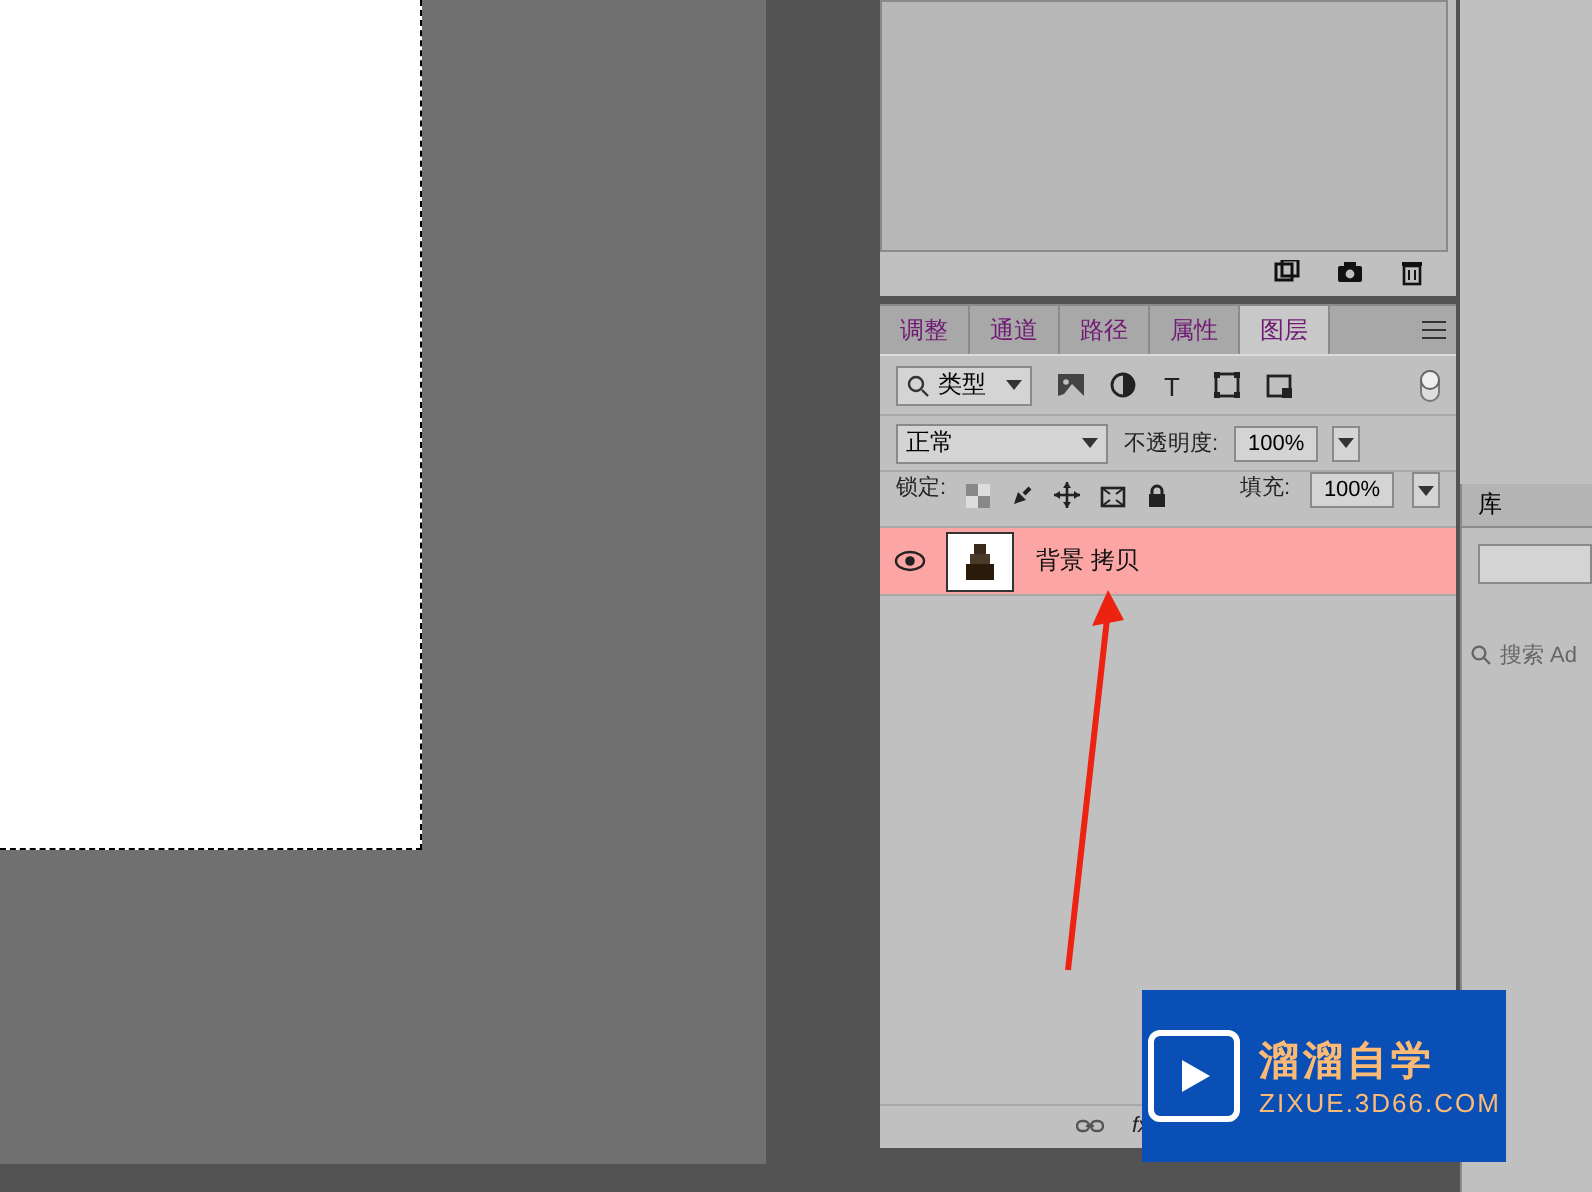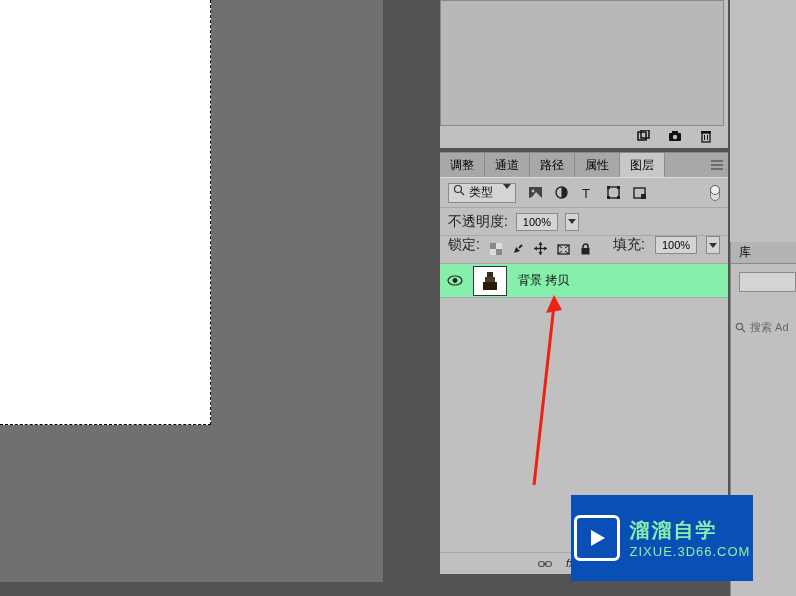--- a/index.html
+++ b/index.html
@@ -10,68 +10,68 @@
 .marching-ants { position: absolute; left: 0; top: 0; width: 211px; height: 425px; border-right: 1px dashed #000; border-bottom: 1px dashed #000; }
 
 .right-gap { position: absolute; left: 730px; top: 0; width: 66px; height: 596px; background: #c0c0c0; }
 
 .upper-panel { position: absolute; left: 440px; top: 0; width: 288px; height: 148px; background: #c0c0c0; }
 .upper-content { position: absolute; left: 0; top: 0; width: 284px; height: 126px; background: #b8b8b8; border: 1px solid #8a8a8a; }
 .upper-toolbar { position: absolute; left: 0; top: 126px; width: 284px; height: 20px; display: flex; justify-content: flex-end; align-items: center; gap: 18px; padding-right: 12px; }
 .upper-toolbar svg { display: block; }
 
 .panel-tabs { position: absolute; left: 440px; top: 152px; width: 288px; height: 25px; background: #a8a8a8; display: flex; align-items: stretch; border-top: 1px solid #8a8a8a; }
-.tab { font-size: 12px; color: #000000; padding: 0 10px; display: flex; align-items: center; border-right: 1px solid #8a8a8a; cursor: pointer; }
+.tab { font-size: 12px; color: #701a75; padding: 0 10px; display: flex; align-items: center; border-right: 1px solid #8a8a8a; cursor: pointer; }
 .tab.active { background: #c8c8c8; }
 .tab-spacer { flex: 1; }
 .tab-menu { width: 22px; display: flex; align-items: center; justify-content: center; }
 
 .layers-panel { position: absolute; left: 440px; top: 177px; width: 288px; height: 397px; background: #c0c0c0; border-top: 1px solid #dcdcdc; }
 
 .filter-row { height: 30px; display: flex; align-items: center; gap: 12px; padding: 0 8px; border-bottom: 1px solid #a8a8a8; }
-.kind-dropdown { display: flex; border: 1px solid #8a8a8a; background: #d4d4d4; height: 20px; padding: 0 4px; gap: 4px; }
+.kind-dropdown { display: flex; align-items: center; border: 1px solid #8a8a8a; background: #d4d4d4; height: 20px; padding: 0 4px; gap: 4px; }
 .kind-dropdown .search-ic { width: 12px; height: 12px; }
 .kind-dropdown span { font-size: 12px; }
 .kind-dropdown .chev { margin-left: 6px; }
 .filter-icons { display: flex; gap: 12px; align-items: center; }
 .filter-icons .fi { width: 14px; height: 14px; display: flex; align-items: center; justify-content: center; }
 .filter-toggle { width: 10px; height: 16px; border: 1px solid #777; border-radius: 5px; position: relative; background: #ddd; margin-left: auto; }
 .filter-toggle::after { content: ''; position: absolute; width: 8px; height: 8px; background: #eee; border: 1px solid #666; border-radius: 50%; top: -1px; left: -1px; }
 
 .blend-row { height: 28px; display: flex; align-items: center; padding: 0 8px; gap: 8px; border-bottom: 1px solid #a8a8a8; }
 .blend-select { border: 1px solid #8a8a8a; background: #d4d4d4; height: 20px; width: 106px; font-size: 12px; padding: 0 4px; display: flex; align-items: center; justify-content: space-between; }
-.label-sm { font-size: 14px; color: #222; }
+.label-sm { font-size: 11px; color: #222; }
 .pct-select { border: 1px solid #8a8a8a; background: #d4d4d4; height: 18px; width: 42px; font-size: 11px; padding: 0 18px; display: flex; align-items: center; justify-content: center; }
 .pct-chev { border: 1px solid #8a8a8a; background: #d4d4d4; height: 18px; width: 14px; display: flex; align-items: center; justify-content: center; margin-left: -1px; }
 
 .lock-row { height: 28px; display: flex; padding: 0 8px; gap: 10px; border-bottom: 1px solid #a8a8a8; }
 .lock-icons { display: flex; gap: 10px; align-items: center; }
 
 .layer-list { }
 .layer-row { height: 34px; display: flex; align-items: center; border-bottom: 1px solid #a8a8a8; }
-.layer-row.selected { background: #86efac; }
+.layer-row.selected { background: #fca5a5; }
 .eye-col { width: 30px; display: flex; justify-content: center; }
 .thumb { width: 32px; height: 28px; background: #fff; border: 1px solid #666; margin-left: 4px; display: flex; align-items: center; justify-content: center; position: relative; }
 .thumb.selected-thumb { border: 2px solid #fff; outline: 1px solid #333; }
 .thumb-icon { width: 14px; height: 18px; }
 .layer-name { font-size: 12px; margin-left: 12px; color: #111; }
 .layer-lock { margin-left: auto; margin-right: 14px; }
 
 .bottom-bar { position: absolute; bottom: 0; left: 0; width: 288px; height: 22px; background: #c0c0c0; border-top: 1px solid #a8a8a8; display: flex; justify-content: flex-end; align-items: center; gap: 14px; padding-right: 10px; }
 
 .lib-strip { position: absolute; left: 730px; top: 242px; width: 66px; height: 354px; background: #c0c0c0; border-left: 1px solid #8a8a8a; }
 .lib-tab { height: 22px; display: flex; align-items: center; padding: 0 8px; font-size: 12px; background: #b4b4b4; border-bottom: 1px solid #8a8a8a; }
 .lib-dropdown { margin: 8px 0 0 8px; height: 20px; background: #d4d4d4; border: 1px solid #8a8a8a; }
 .lib-search { margin: 26px 0 0 4px; height: 18px; display: flex; align-items: center; gap: 4px; font-size: 11px; color: #666; }
 
 .red-arrow { position: absolute; left: 524px; top: 295px; pointer-events: none; }
 
 .watermark { position: absolute; left: 571px; top: 495px; width: 182px; height: 86px; background: #0a4fb5; display: flex; align-items: center; justify-content: center; gap: 10px; }
 .wm-play { width: 46px; height: 46px; border: 3px solid #fff; border-radius: 6px; display: flex; align-items: center; justify-content: center; }
-.wm-text { color: #86efac; }
+.wm-text { color: #fdba74; }
 .wm-text .l1 { font-size: 20px; font-weight: bold; letter-spacing: 2px; }
 .wm-text .l2 { font-size: 13px; letter-spacing: 1px; }
 
 .chev-down { width: 0; height: 0; border-left: 4px solid transparent; border-right: 4px solid transparent; border-top: 5px solid #333; }
 </style>
 </head>
 <body>
 
 <div class="canvas-area">
   <div class="canvas-white"></div>
@@ -166,20 +166,24 @@
           <svg width="13" height="12" viewBox="0 0 13 12">
             <rect x="1" y="1" width="11" height="10" fill="none" stroke="#222" stroke-width="1.4"></rect>
             <rect x="8" y="7" width="5" height="5" fill="#222"></rect>
           </svg>
         </div>
     </div>
     <div class="filter-toggle"></div>
   </div>
 
   <div class="blend-row">
+    <div class="blend-select">
+      <span>正常</span>
+      <div class="chev-down"></div>
+    </div>
     <span class="label-sm">不透明度:</span>
     <div class="pct-select">100%</div>
     <div class="pct-chev">
         <div class="chev-down"></div>
       </div>
   </div>
 
   <div class="lock-row">
     <span class="label-sm">锁定:</span>
     <div class="lock-icons">

